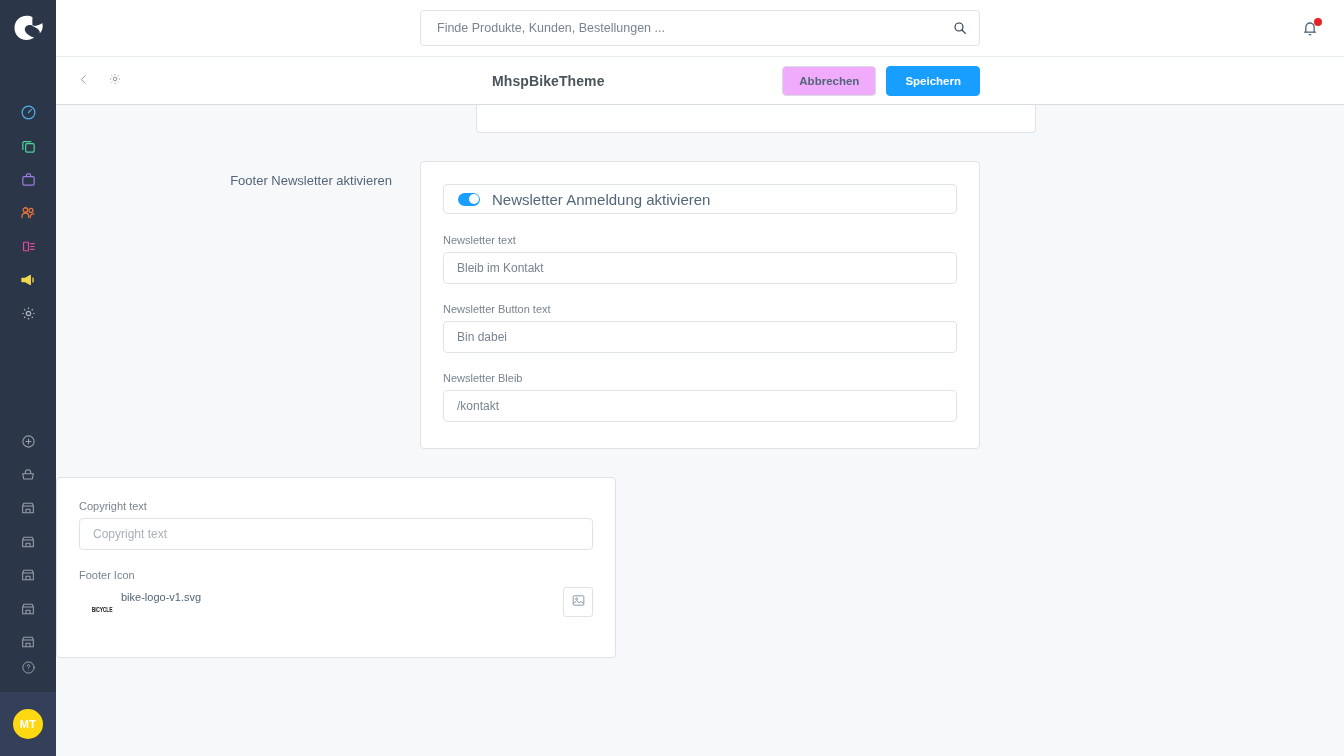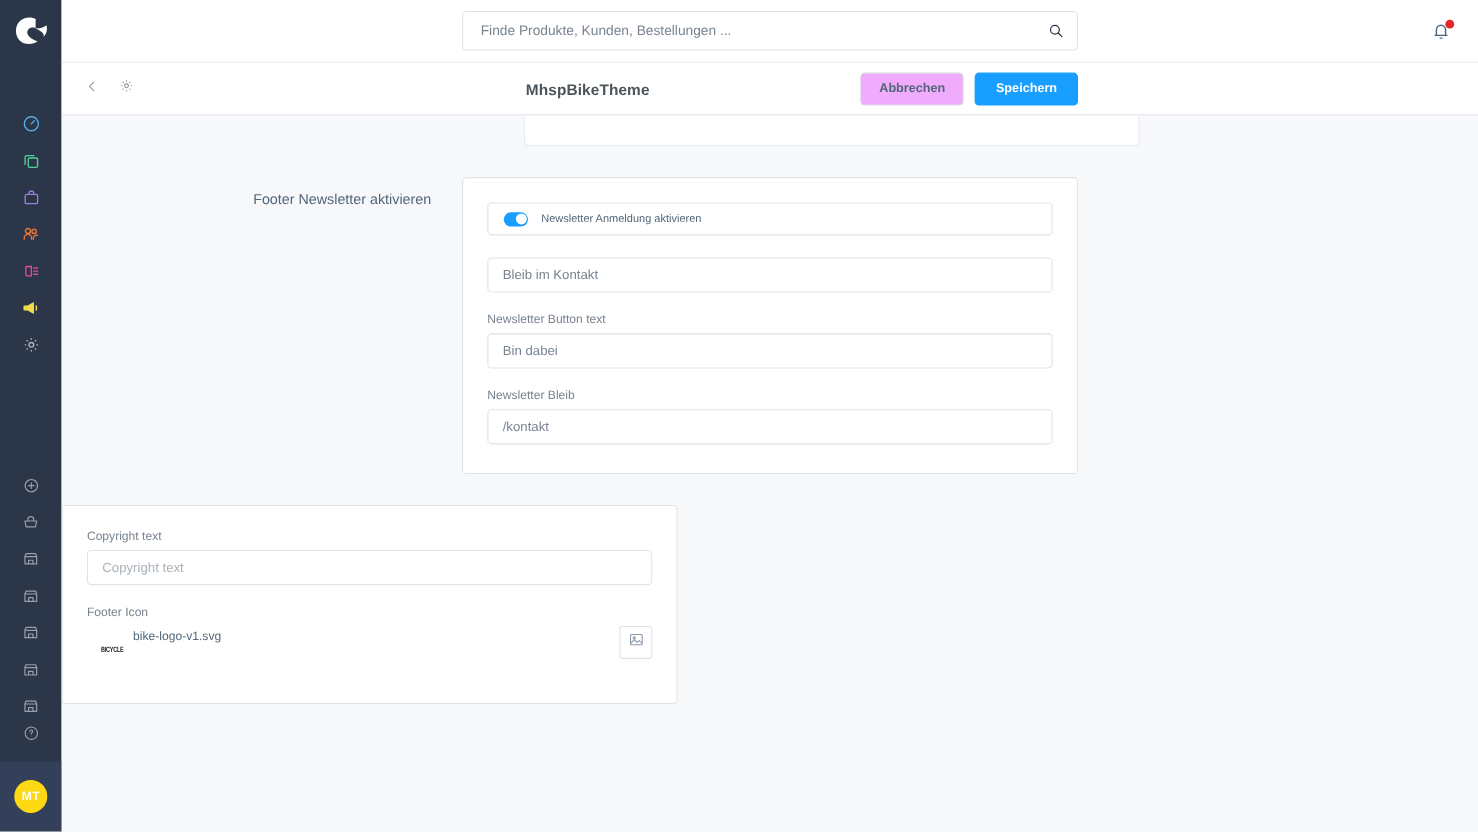--- a/index.html
+++ b/index.html
@@ -93,21 +93,21 @@
     display: flex; align-items: center; position: relative;
     flex: 0 0 49px;
   }
   .sub-left { display: flex; align-items: center; gap: 6px; padding-left: 14px; }
   .icon-btn {
     width: 26px; height: 26px;
     display: flex; align-items: center; justify-content: center;
     color: #798490; cursor: pointer;
   }
   .sub-title {
-    position: absolute; left: 422px;
+    position: absolute; left: 436px;
     font-size: 14px; font-weight: bold; color: #4a545b;
     letter-spacing: .1px;
   }
   .sub-actions {
     position: absolute; right: 364px;
     display: flex; align-items: center; gap: 10px;
   }
   .btn {
     height: 30px; border-radius: 4px;
     font-size: 11.5px; font-weight: bold;
@@ -170,21 +170,21 @@
   .toggle {
     width: 22px; height: 13px; border-radius: 7px;
     background: #189eff; position: relative; flex: 0 0 22px;
     cursor: pointer;
   }
   .toggle .knob {
     position: absolute; right: 1.5px; top: 1.5px;
     width: 10px; height: 10px; border-radius: 50%;
     background: #fff;
   }
-  .toggle-label { font-size: 10px; color: #52667a; }
+  .toggle-label { font-size: 15px; color: #52667a; }
 
   .form-group { margin-bottom: 19px; }
   .form-group:last-child { margin-bottom: 0; }
   .form-label {
     font-size: 11px; color: #798490; margin-bottom: 6px; display: block;
   }
   .form-input {
     height: 32px; border: 1px solid #dfe3e8; border-radius: 4px;
     display: flex; align-items: center; padding: 0 13px;
     font-size: 12px; color: #798490; background: #fff;
@@ -438,20 +438,21 @@
           <div class="card">
 
             <div class="toggle-field">
               <div class="toggle">
                 <div class="knob"></div>
               </div>
               <div class="toggle-label">Newsletter Anmeldung aktivieren</div>
             </div>
 
             <div class="form-group">
+              <span class="form-label">Newsletter text</span>
               <div class="form-input">Bleib im Kontakt</div>
             </div>
 
             <div class="form-group">
               <span class="form-label">Newsletter Button text</span>
               <div class="form-input">Bin dabei</div>
             </div>
 
             <div class="form-group">
               <span class="form-label">Newsletter Bleib</span>

